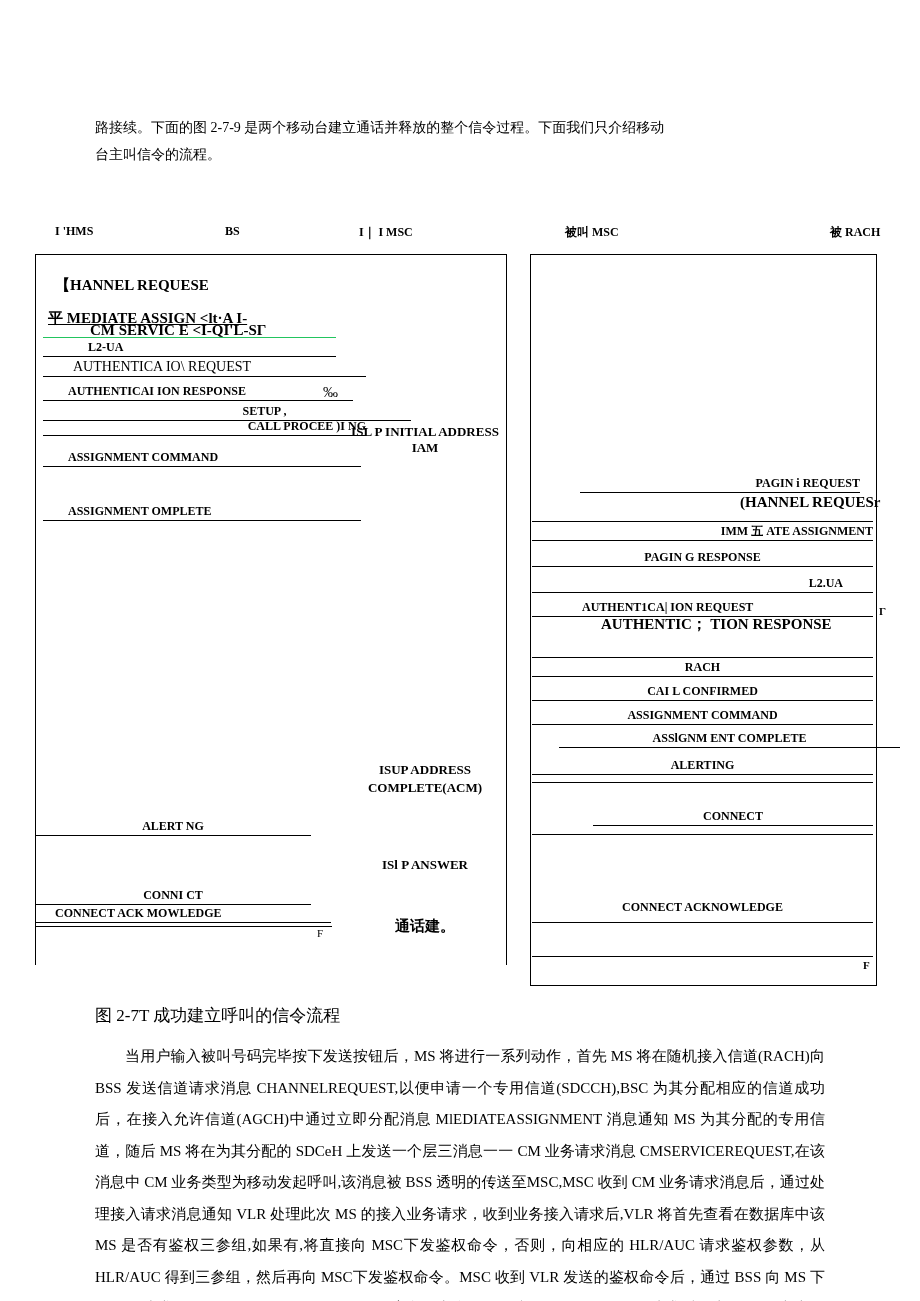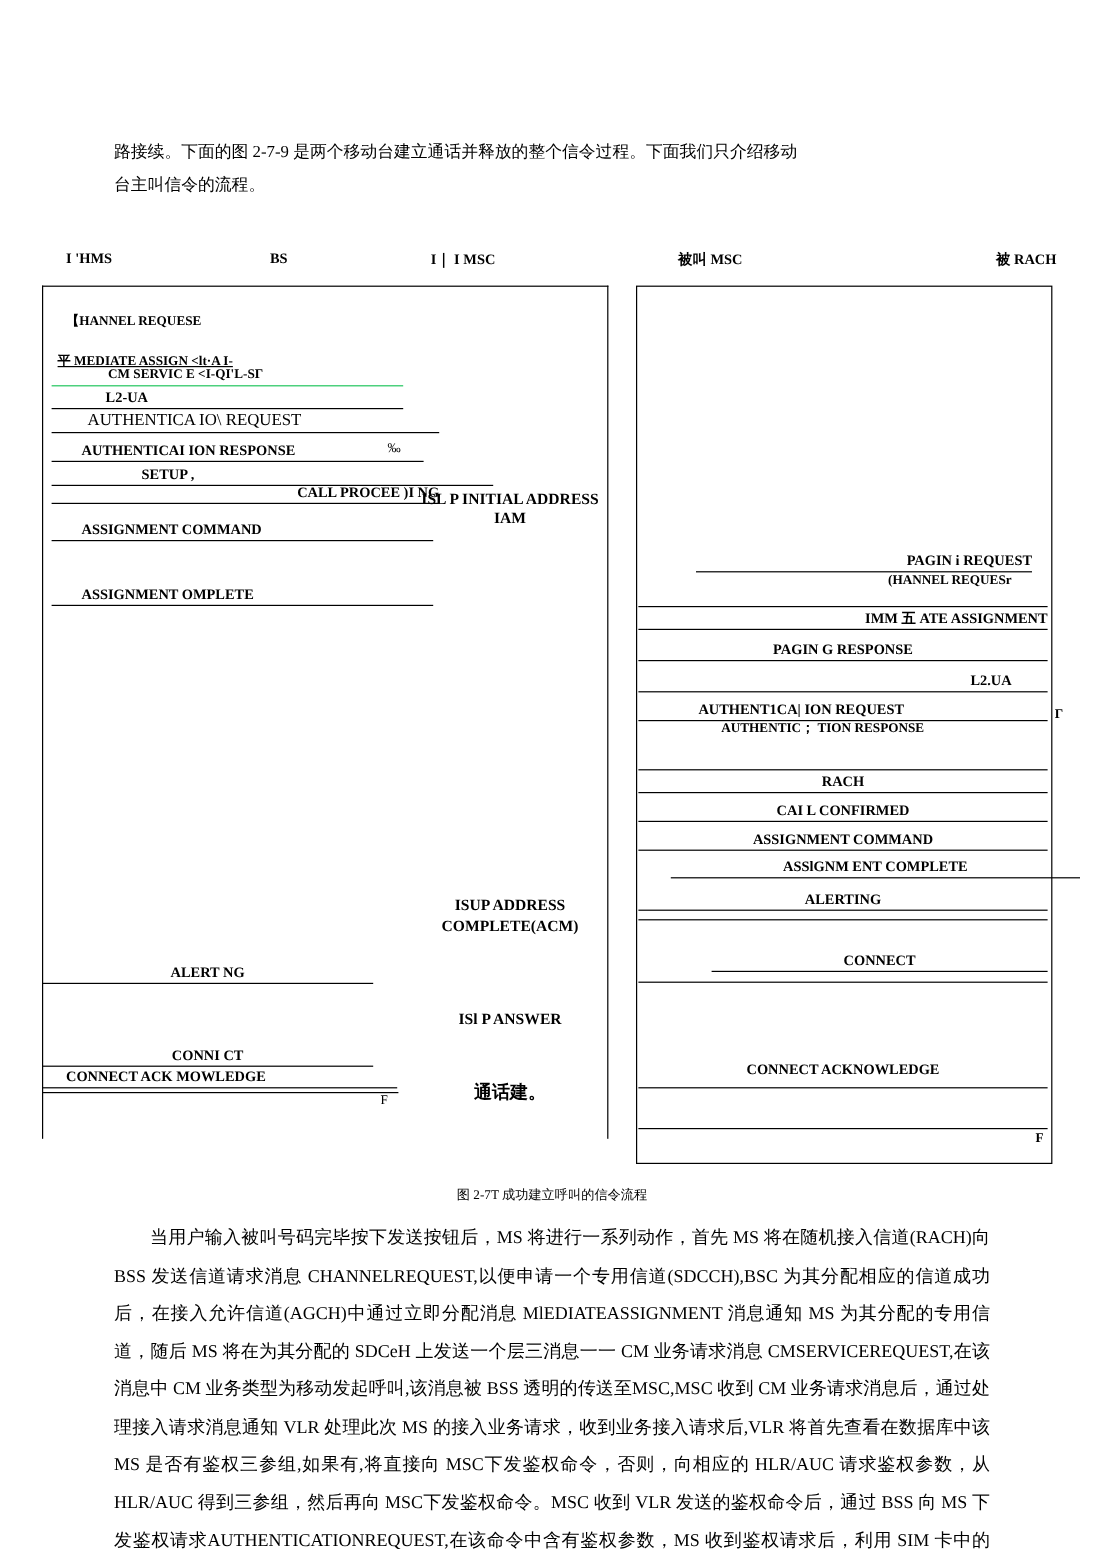--- a/index.html
+++ b/index.html
@@ -1,31 +1,31 @@
 <!DOCTYPE html>
 <html><head>
 <meta charset="utf-8">
 <style>
 body { font-family: "SimSun", "宋体", serif; background:#fff; margin:0; padding:0; width:920px; font-size:14px; color:#000; }
 .page { padding: 115px 95px 60px 95px; }
 .intro p { margin:0; line-height:1.9; text-align:justify; }
-.diagram { margin: 40px -60px 0 -60px; font-family: "Times New Roman", serif; font-size:12px; }
+.diagram { margin: 56px -60px 0 -60px; font-family: "Times New Roman", serif; font-size:12px; }
 .headers { position:relative; height:30px; }
 .hd { position:absolute; font-weight:bold; }
 .seq { position:relative; height:730px; }
 .boxL { position:absolute; left:0; top:0; width:470px; height:710px; border:1px solid #000; border-bottom:none; }
 .boxR { position:absolute; left:495px; top:0; width:345px; height:730px; border:1px solid #000; }
 .msgL, .msgR { position:absolute; border-bottom:1px solid #000; line-height:18px; }
 .msgL { text-align:center; }
 .msgR { text-align:center; }
-.sub { position:absolute; font-size:11px; }
+.sub { position:absolute; font-size:15px; }
 .bold { font-weight:bold; }
 .center-msg { position:absolute; left:310px; width:160px; text-align:center; font-weight:bold; font-size:13px; }
 .side-f { position:absolute; font-size:11px; }
-.caption { text-align:center; font-size:11px; margin:20px 0 14px 0; }
+.caption { text-align:left; font-size:17px; margin:20px 0 14px 0; }
 .body-text { line-height:2.1; font-size:15px; text-align:justify; text-indent:2em; }
 </style>
 </head>
 <body>
 
 <div class="page">
   <div class="intro">
     <p>路接续。下面的图 2-7-9 是两个移动台建立通话并释放的整个信令过程。下面我们只介绍移动</p>
     <p>台主叫信令的流程。</p>
   </div>
@@ -43,21 +43,21 @@
       <div class="boxR"></div>
 
       <div class="sub bold" style="left:20px; top:22px">【HANNEL REQUESE</div>
       <div class="sub bold" style="left:13px; top:55px; text-decoration:underline">平 MEDIATE ASSIGN &lt;lt·A I-</div>
       <div class="sub bold" style="left:55px; top:68px">CM SERVIC E &lt;I-QI'L-SГ</div>
 
       <div class="msgL bold" style="left:8px; top:83px; width:248px; text-align:left; border-top:1px solid #22c55e; padding-left:45px">L2-UA</div>
       <div class="msgL" style="left:8px; top:104px; width:293px; font-size:14px; text-align:left; padding-left:30px">AUTHENTICA IO\ REQUEST</div>
       <div class="msgL bold" style="left:8px; top:128px; width:285px; text-align:left; padding-left:25px">AUTHENTICAI ION RESPONSE</div>
       <div class="sub" style="left:288px; top:130px">‰</div>
-      <div class="msgL bold" style="left:8px; top:148px; width:293px; text-align:left; padding-left:75px">SETUP ,</div>
+      <div class="msgL bold" style="left:8px; top:148px; width:293px; text-align:center; padding-left:75px">SETUP ,</div>
       <div class="msgL bold" style="left:8px; top:163px; width:293px; text-align:right; padding-left:30px">CALL PROCEE )I NG</div>
       <div class="msgL bold" style="left:8px; top:194px; width:293px; text-align:left; padding-left:25px">ASSIGNMENT COMMAND</div>
       <div class="msgL bold" style="left:8px; top:248px; width:293px; text-align:left; padding-left:25px">ASSIGNMENT OMPLETE</div>
       <div class="msgL bold" style="left:0px; top:563px; width:276px">ALERT NG</div>
       <div class="msgL bold" style="left:0px; top:632px; width:276px">CONNI CT</div>
       <div class="msgL bold" style="left:0px; top:650px; width:276px; text-align:left; padding-left:20px">CONNECT ACK MOWLEDGE</div>
       <div style="position:absolute; left:0; top:672px; width:297px; border-top:1px solid #000"></div>
       <div class="side-f" style="left:282px; top:673px">F</div>
 
       <div class="center-msg" style="top:170px">ISL P INITIAL ADDRESS IAM</div>

